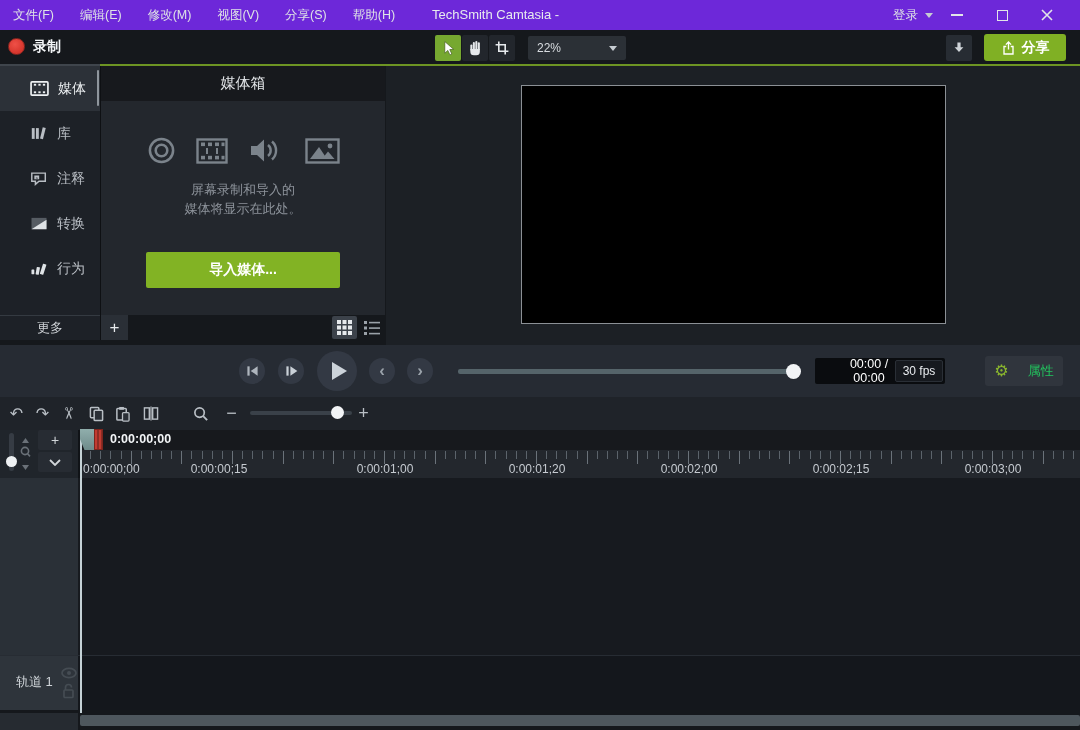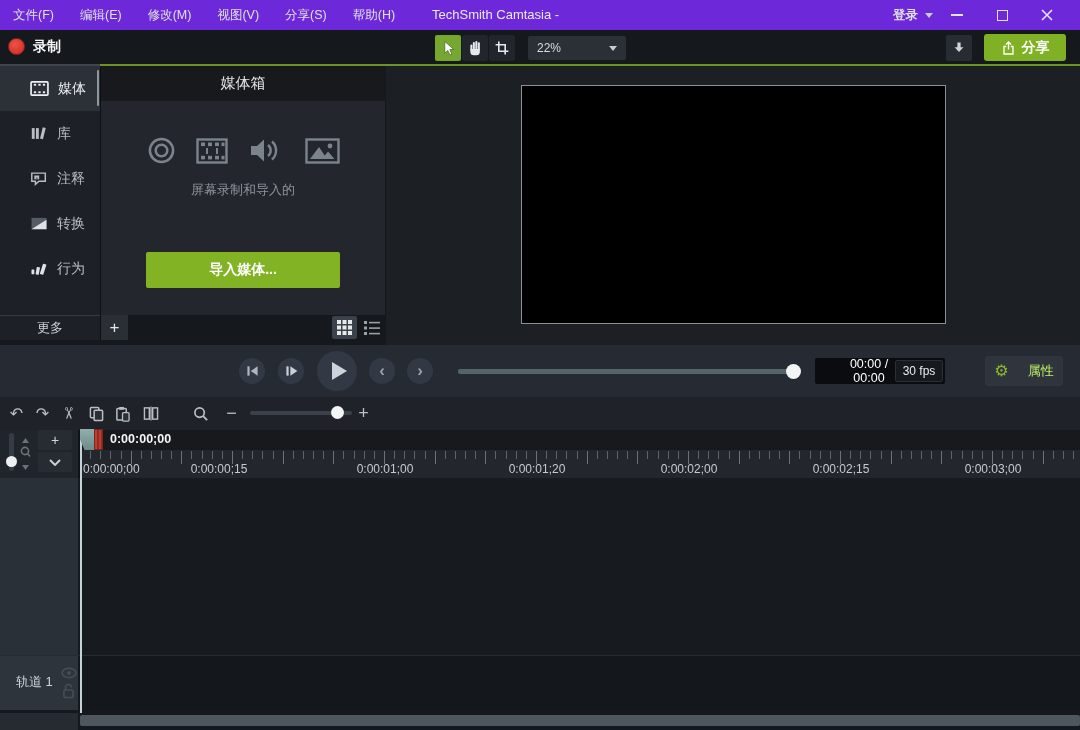--- a/index.html
+++ b/index.html
@@ -3,21 +3,21 @@
 <meta charset="utf-8">
 <style>
   html,body{margin:0;padding:0;background:#0d0f12;}
   *{box-sizing:border-box;font-family:"Liberation Sans","DejaVu Sans",sans-serif;}
   #app{position:relative;width:1080px;height:730px;background:#15181c;overflow:hidden;color:#dfe3e6;}
   .abs{position:absolute;}
   
   .titlebar{position:absolute;left:0;top:0;width:1080px;height:30px;background:#6d28d9;display:flex;align-items:center;}
   .menu-item{padding:0 13px;font-size:12.5px;color:#dfe3e6;line-height:30px;cursor:default;}
   .win-title{position:absolute;left:432px;top:0;line-height:30px;font-size:13px;color:#e8ebee;}
-  .signin{position:absolute;left:893px;top:0;line-height:30px;font-size:12.5px;color:#dfe3e6;display:flex;align-items:center;gap:7px;height:30px;font-weight:bold;}
+  .signin{position:absolute;left:893px;top:0;line-height:30px;font-size:12.5px;color:#dfe3e6;display:flex;align-items:center;gap:7px;height:30px;}
   .caret-down{width:0;height:0;border-left:4px solid transparent;border-right:4px solid transparent;border-top:5px solid #c6ccd2;}
   .winbtn{position:absolute;top:0;width:34px;height:30px;display:flex;align-items:center;justify-content:center;}
   
   .record-dot{position:absolute;left:8px;top:38px;width:17px;height:17px;border-radius:50%;background:radial-gradient(circle at 40% 35%, #ef5047, #d5352c 70%);border:1px solid #8e2620;}
   .record-label{position:absolute;left:33px;top:38px;font-size:14px;font-weight:bold;color:#f2f4f6;}
   .toolbtn{position:absolute;top:35px;width:26px;height:26px;border-radius:2px;background:#22262c;display:flex;align-items:center;justify-content:center;}
   .toolbtn.sel{background:#76a830;}
   .zoom-select{position:absolute;left:528px;top:36px;width:98px;height:24px;background:#2b3036;border-radius:2px;display:flex;align-items:center;padding:0 9px;font-size:12px;color:#d9dde1;}
   .zoom-select .caret-down{margin-left:auto;}
   .share-btn{position:absolute;left:984px;top:34px;width:82px;height:27px;background:#80b024;border-radius:3px;display:flex;align-items:center;justify-content:center;gap:6px;color:#fff;font-size:14px;font-weight:bold;}
@@ -46,21 +46,21 @@
   .playbtn{position:absolute;left:317px;top:6px;width:40px;height:40px;border-radius:50%;background:#333944;display:flex;align-items:center;justify-content:center;}
   .tri-play{width:0;height:0;border-top:9px solid transparent;border-bottom:9px solid transparent;border-left:15px solid #ccd3da;margin-left:4px;}
   .chev{font-size:17px;font-weight:bold;color:#9aa2aa;line-height:1;margin-top:-2px;}
   .seek-track{position:absolute;left:458px;top:24px;width:342px;height:5px;border-radius:2px;background:#55646a;}
   .seek-handle{position:absolute;left:786px;top:19px;width:15px;height:15px;border-radius:50%;background:#f2f4f6;}
   .timebox{position:absolute;left:815px;top:13px;width:130px;height:26px;background:#0a0c0f;border-radius:2px;display:flex;align-items:center;}
   .timebox .cur{flex:1;text-align:center;font-size:12.5px;color:#fff;padding-left:28px;}
   .fpsbox{width:48px;height:22px;margin-right:2px;background:#16191e;border:1px solid #2a2f36;border-radius:2px;display:flex;align-items:center;justify-content:center;font-size:12px;color:#e8ebee;}
   .props-btn{position:absolute;left:985px;top:11px;width:78px;height:30px;background:#30353d;border-radius:3px;display:flex;align-items:center;justify-content:center;gap:7px;}
   .gear{font-size:16px;color:#8ab62e;line-height:1;}
-  .props-label{font-size:13px;color:#bef264;margin-left:12px;}
+  .props-label{font-size:13px;color:#22c55e;margin-left:12px;}
   
   .tl-toolbar{position:absolute;left:0;top:397px;width:1080px;height:33px;background:#1f2329;}
   .tbtn{position:absolute;top:4px;width:25px;height:25px;display:flex;align-items:center;justify-content:center;color:#b9bfc5;font-size:16px;}
   .tl-zoom-track{position:absolute;left:250px;top:14px;width:102px;height:4px;border-radius:2px;background:#3a4149;}
   .tl-zoom-handle{position:absolute;left:331px;top:9px;width:13px;height:13px;border-radius:50%;background:#f2f4f6;}
   
   .tl-head{position:absolute;left:78px;top:430px;width:1002px;height:20px;background:#17191d;}
   .ruler{position:absolute;left:78px;top:450px;width:1002px;height:28px;background:#23272d;}
   .ticks-minor{position:absolute;left:80px;top:451px;width:1000px;height:8px;background:repeating-linear-gradient(to right,#5b636b 0 1px,transparent 1px 10.133px);}
   .ticks-major{position:absolute;left:80px;top:451px;width:1000px;height:13px;background:repeating-linear-gradient(to right,#6a727a 0 1px,transparent 1px 50.667px);}
@@ -249,20 +249,21 @@
       <path d="M23 5.5 a12 12 0 0 1 0 18" fill="none" stroke="#7b838b" stroke-width="2.4"></path>
     </svg>
     <svg class="abs" style="left:204px;top:37px;" width="35" height="26" viewBox="0 0 35 26">
       <rect x="1.5" y="1.5" width="32" height="23" fill="none" stroke="#7b838b" stroke-width="2.4"></rect>
       <circle cx="25" cy="8" r="2.4" fill="#7b838b"></circle>
       <polygon points="5,21 14,9 22,21" fill="#7b838b"></polygon>
       <polygon points="17,21 23,13.5 29.5,21" fill="#7b838b"></polygon>
     </svg>
     <div class="mb-empty-text">
       <div>屏幕录制和导入的</div>
+      <div>媒体将显示在此处。</div>
     </div>
     <div class="import-btn">
       <span>导入媒体...</span>
     </div>
   </div>
   <div class="mb-bottom">
     <div class="mb-plus">
       <span>+</span>
     </div>
     <div style="margin-left:auto;display:flex;gap:2px;padding-right:1px;">

